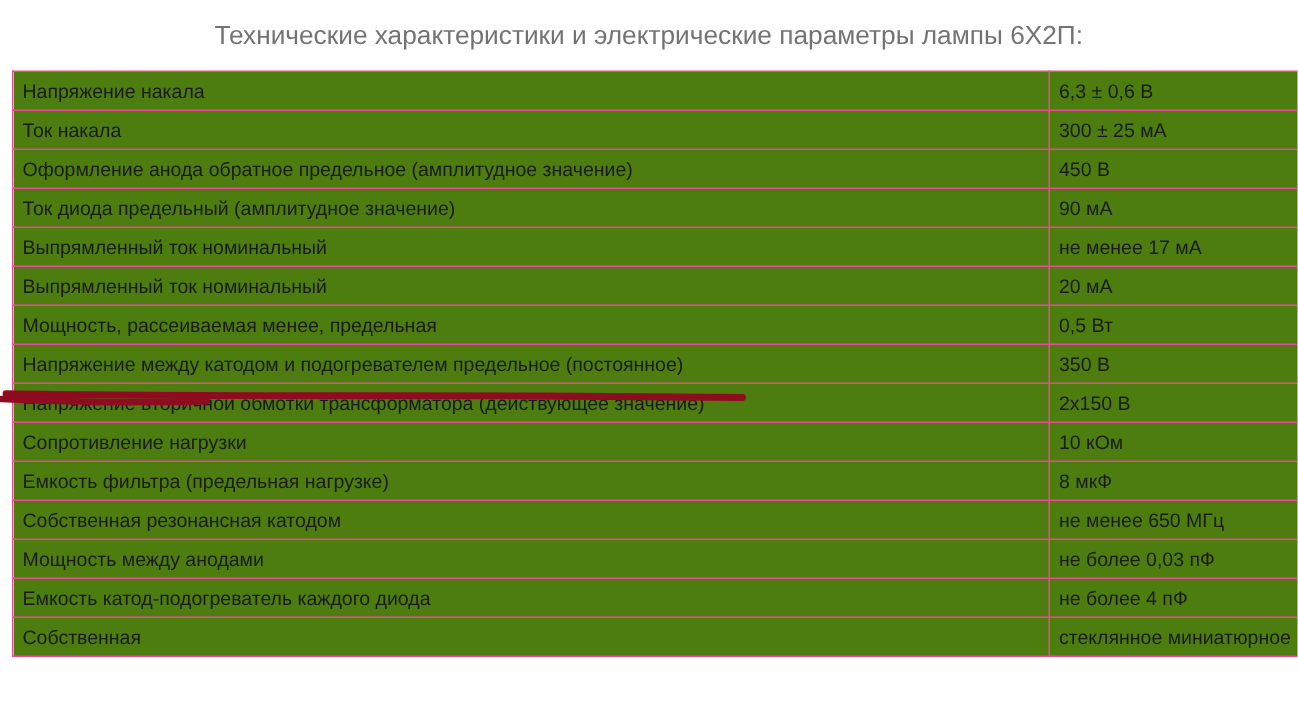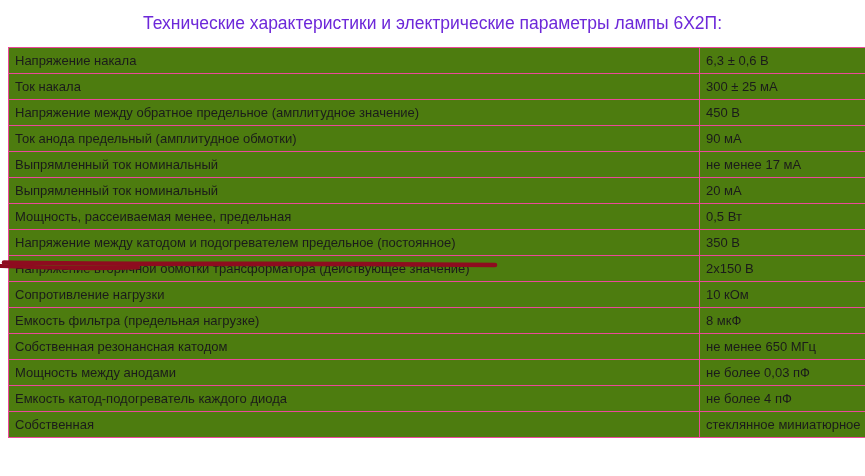--- a/index.html
+++ b/index.html
@@ -16,21 +16,21 @@
     width: 865px;
     height: 476px;
     background: #ffffff;
   }
   .page-title {
     margin: 0;
     padding-top: 13px;
     text-align: center;
     font-size: 17.5px;
     font-weight: 400;
-    color: #6d28d9;
+    color: #737373;
     letter-spacing: 0;
   }
   table.specs {
     position: absolute;
     left: 8px;
     top: 47px;
     width: 849px;
     border-collapse: collapse;
     table-layout: fixed;
     font-size: 13px;
@@ -70,26 +70,26 @@
     <td class="param-cell">Напряжение накала</td>
     <td class="value-cell">6,3 ± 0,6 В</td>
   </tr>
 
   <tr>
     <td class="param-cell">Ток накала</td>
     <td class="value-cell">300 ± 25 мА</td>
   </tr>
 
   <tr>
-    <td class="param-cell">Напряжение между обратное предельное (амплитудное значение)</td>
+    <td class="param-cell">Оформление анода обратное предельное (амплитудное значение)</td>
     <td class="value-cell">450 В</td>
   </tr>
 
   <tr>
-    <td class="param-cell">Ток анода предельный (амплитудное обмотки)</td>
+    <td class="param-cell">Ток диода предельный (амплитудное значение)</td>
     <td class="value-cell">90 мА</td>
   </tr>
 
   <tr>
     <td class="param-cell">Выпрямленный ток номинальный</td>
     <td class="value-cell">не менее 17 мА</td>
   </tr>
 
   <tr>
     <td class="param-cell">Выпрямленный ток номинальный</td>

